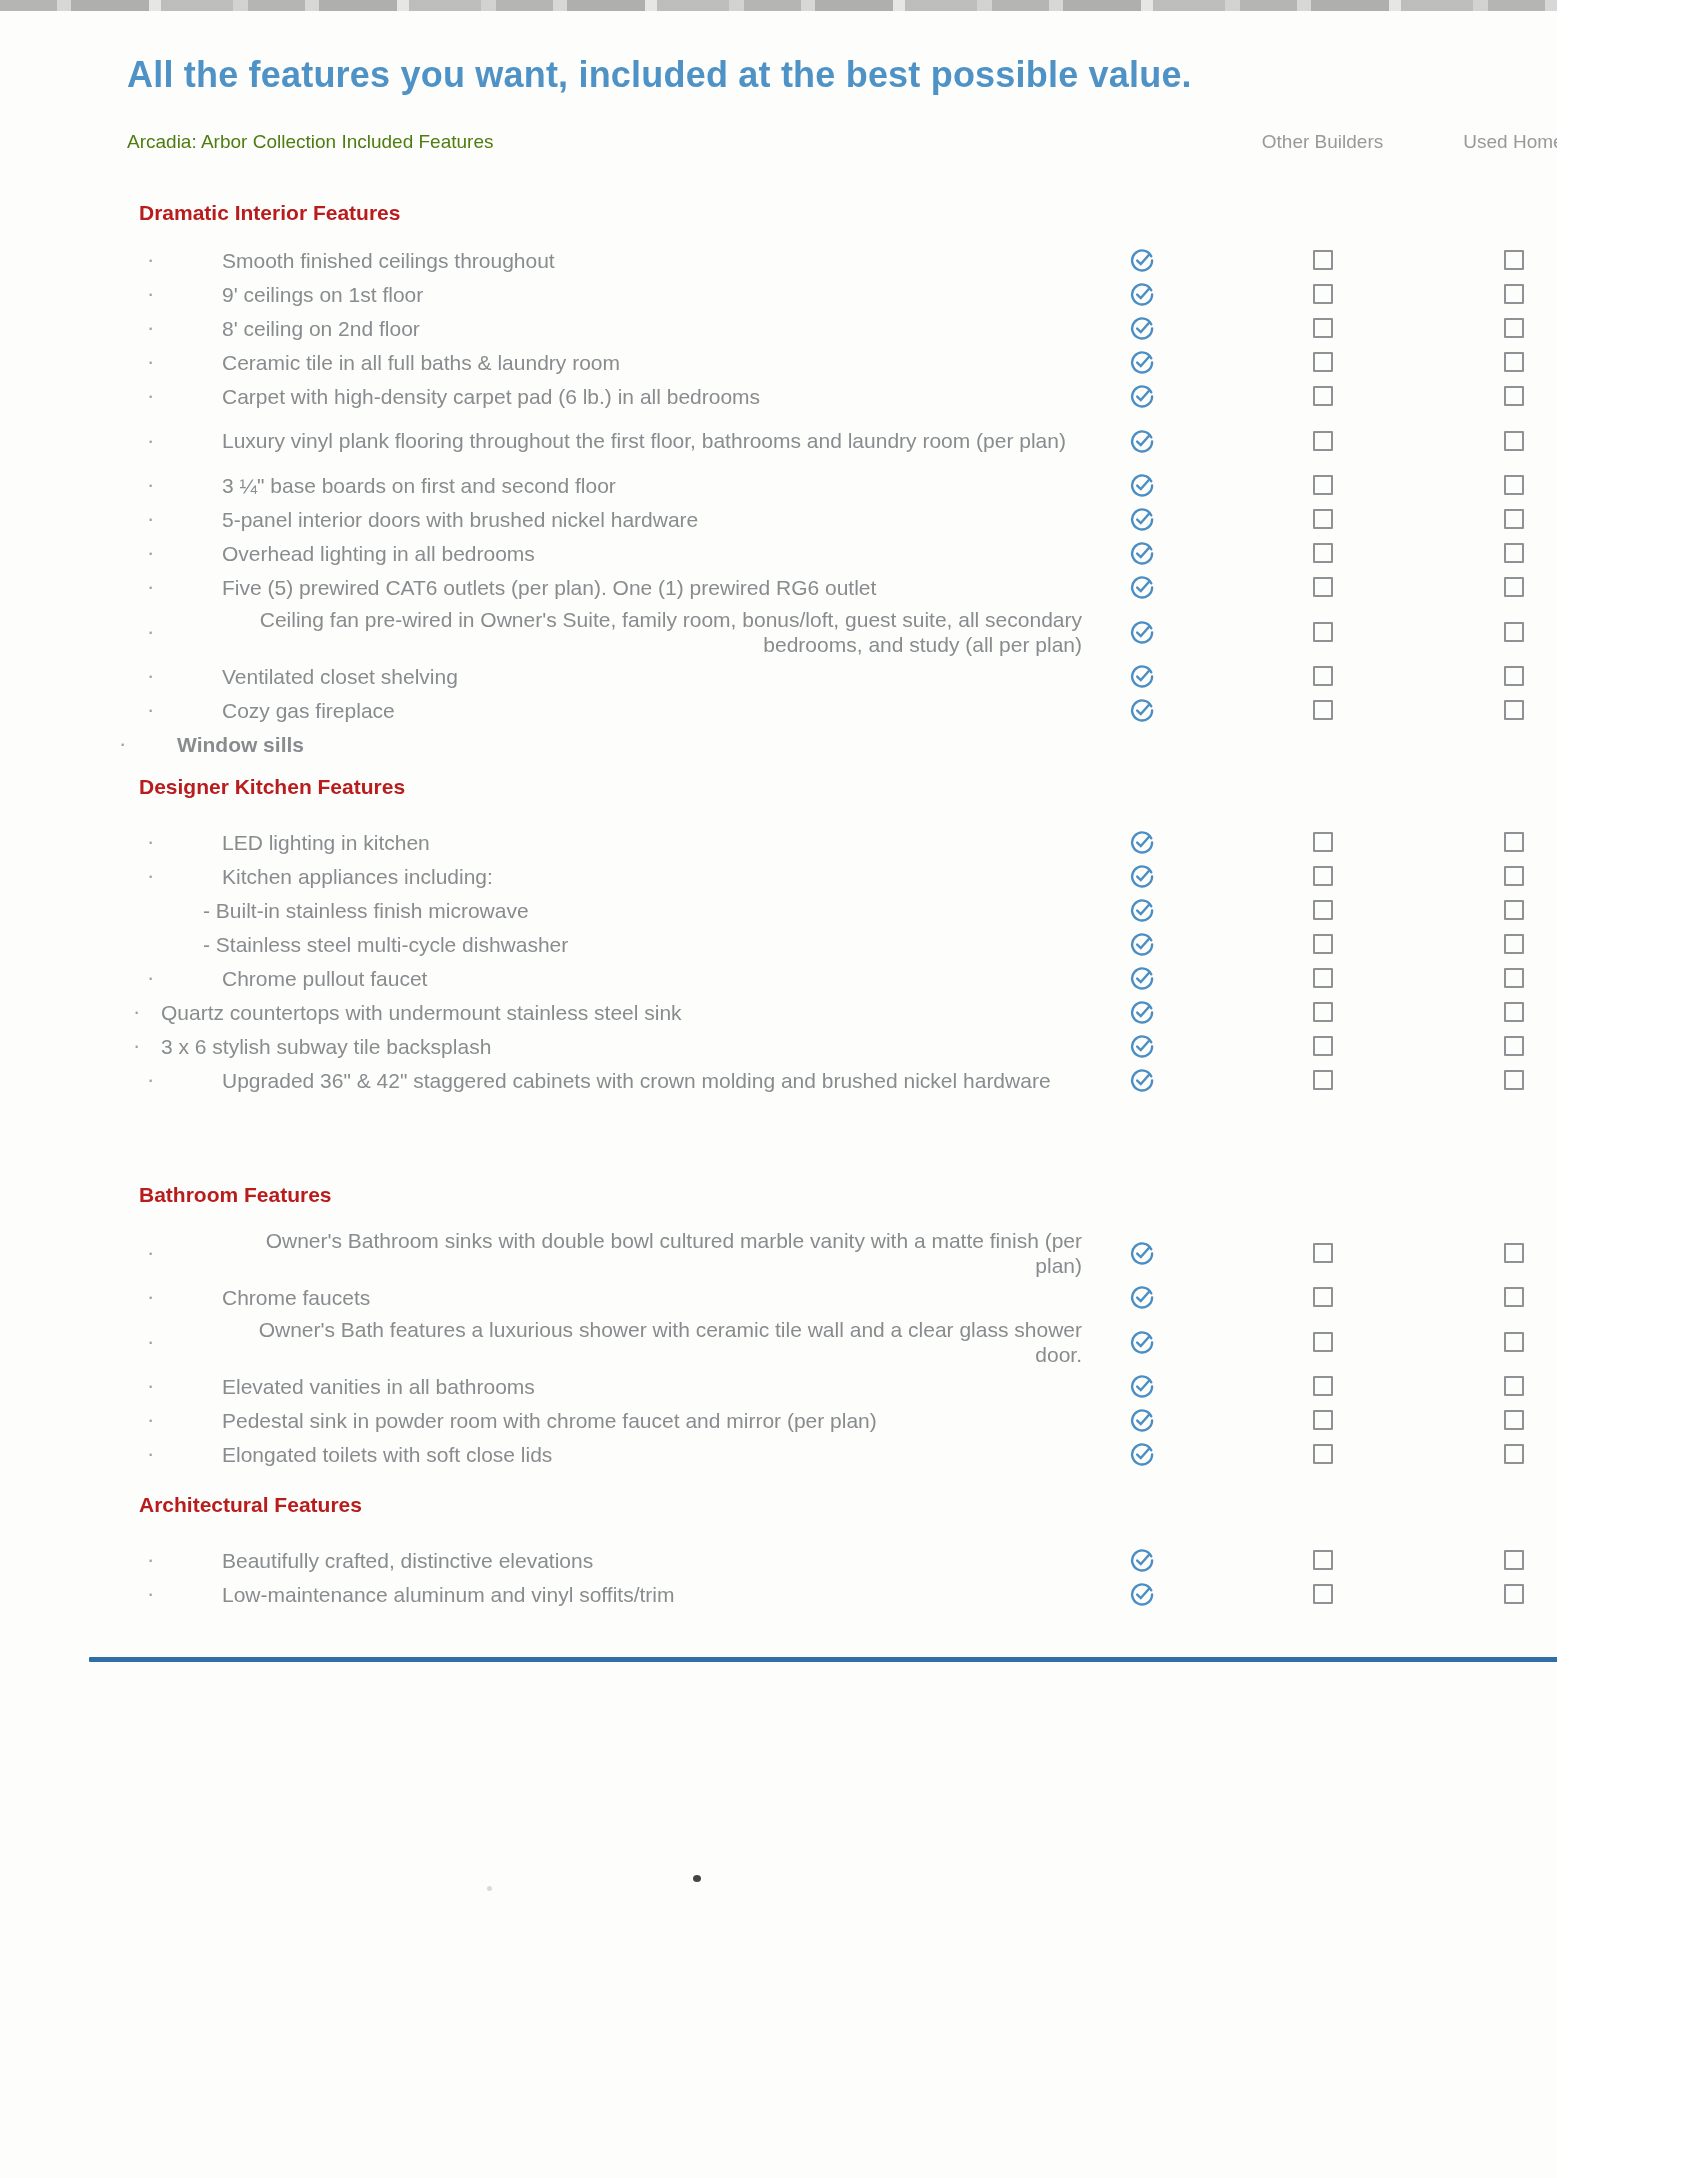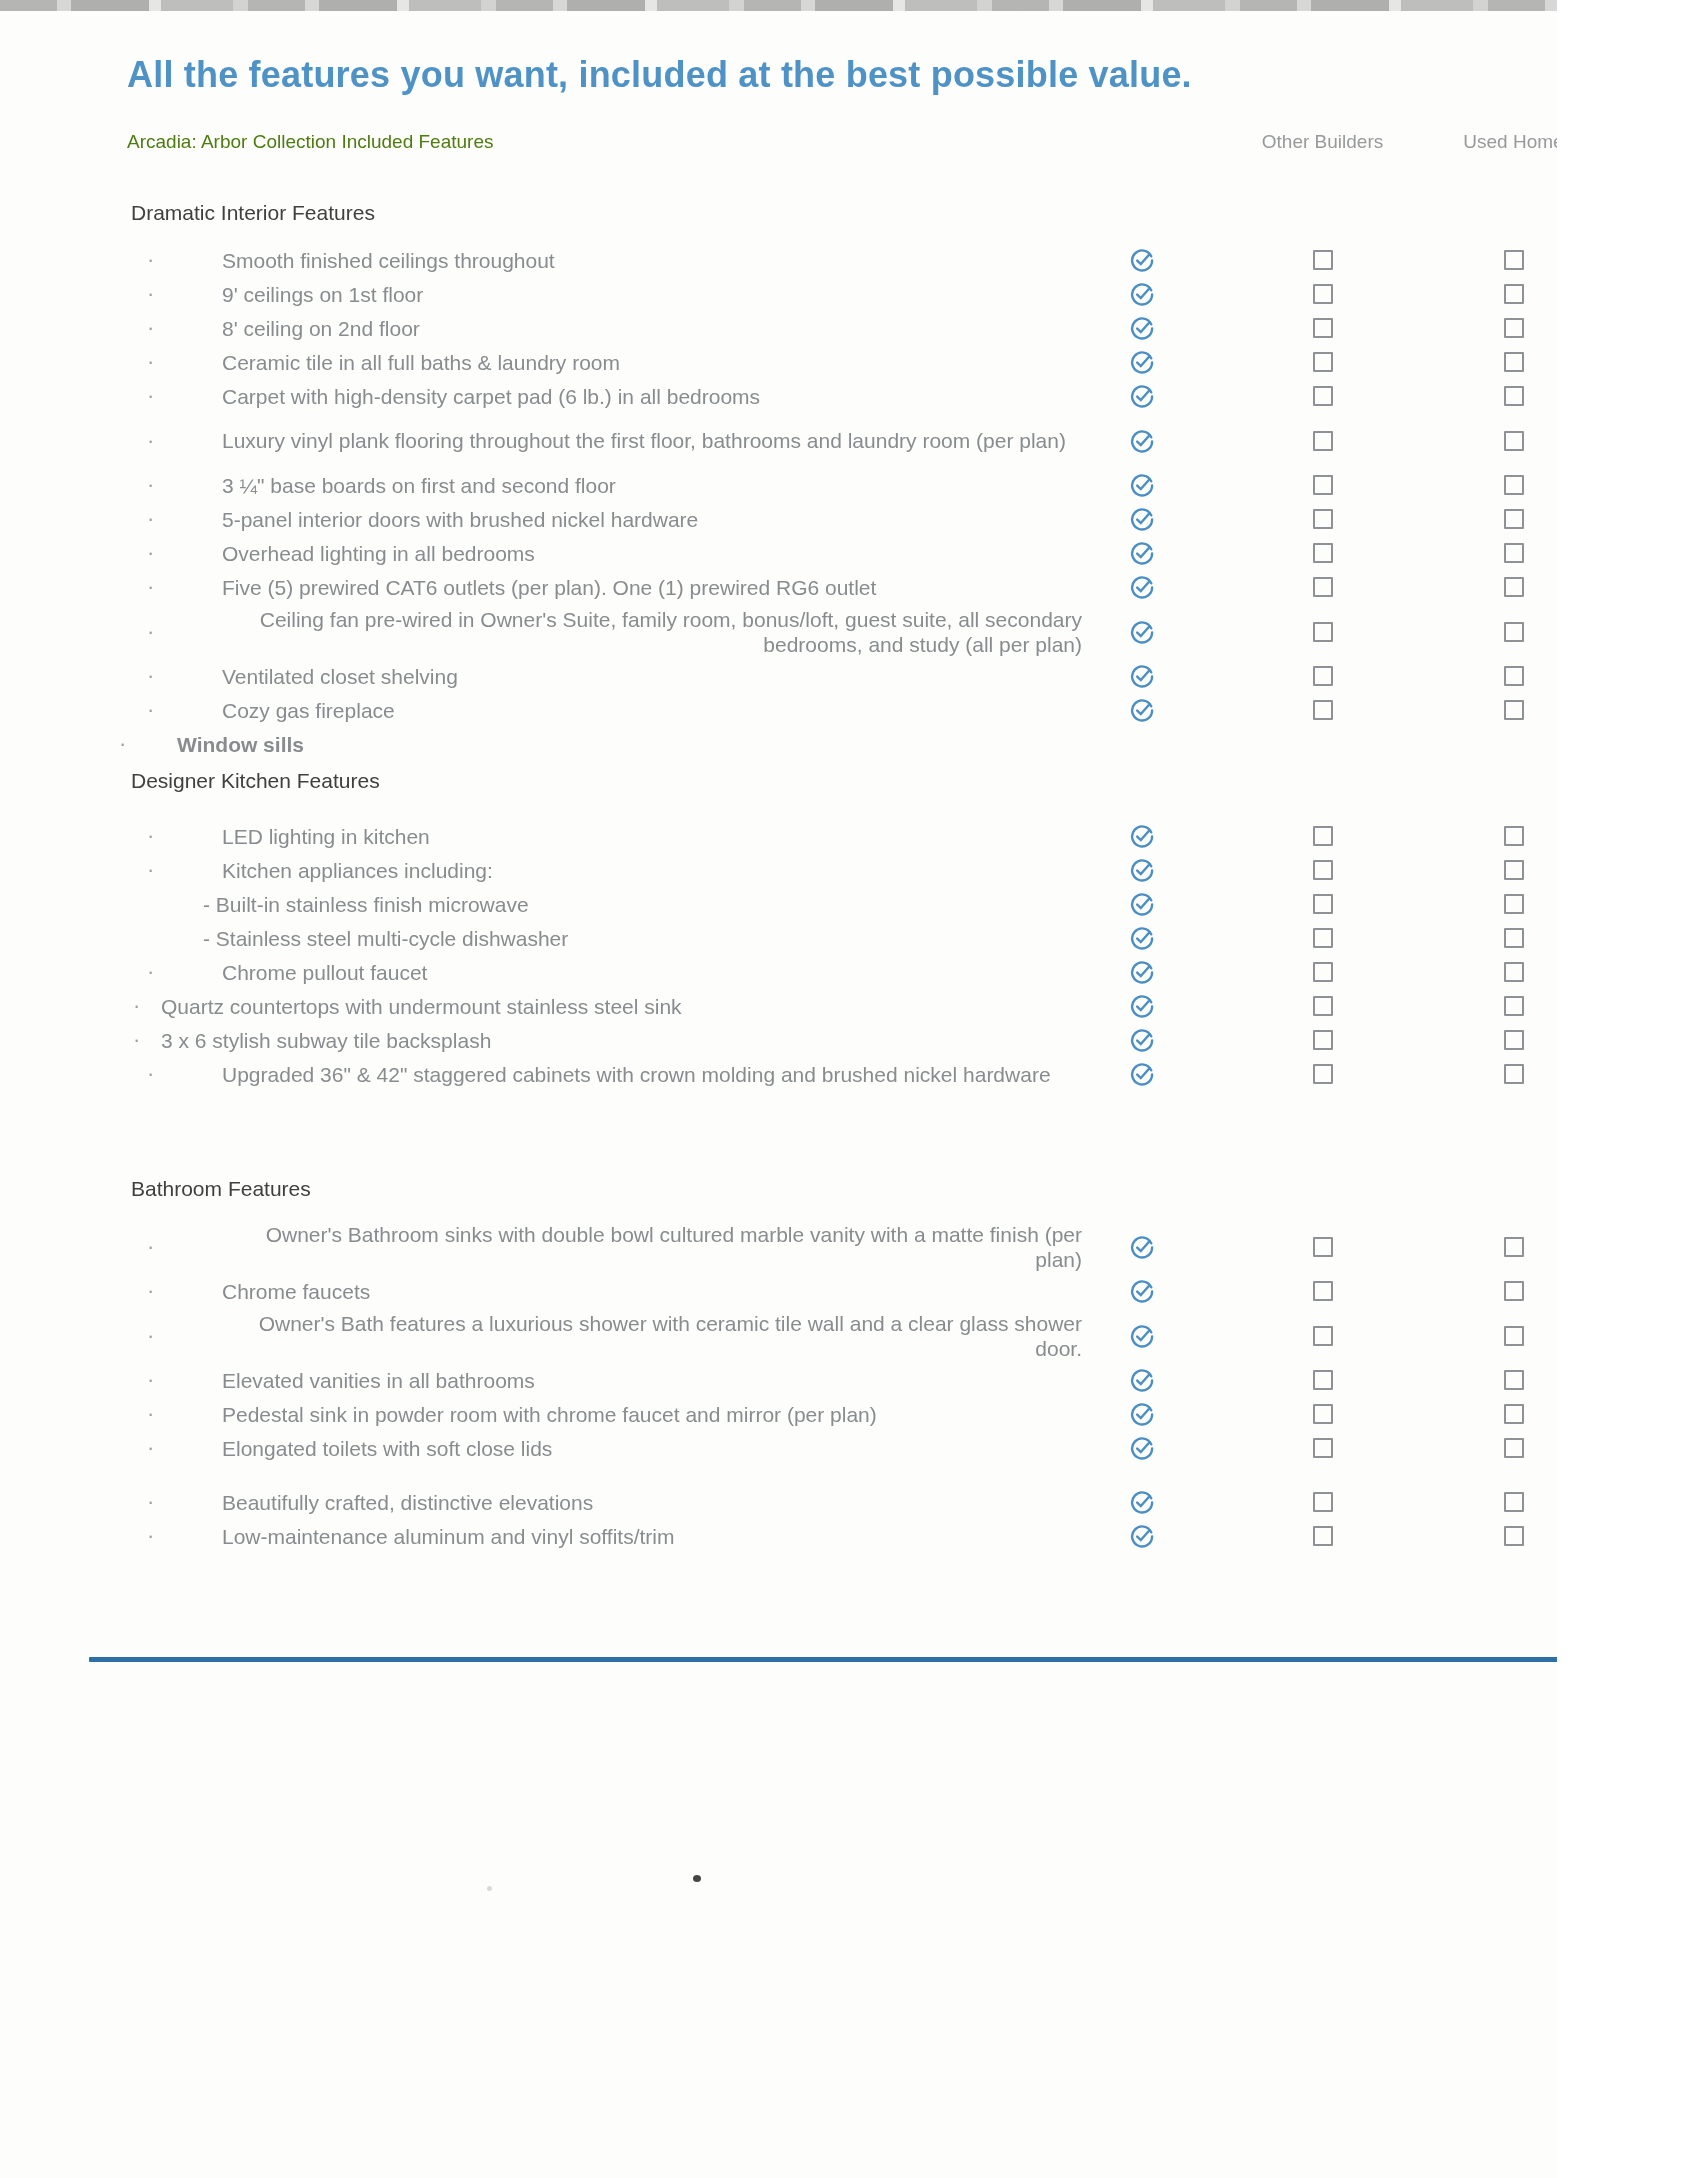--- a/index.html
+++ b/index.html
@@ -17,21 +17,21 @@
   h1.title{
     margin:0;font-size:36px;line-height:44px;font-weight:600;
     color:#4e92c6;letter-spacing:0.2px;
   }
   .grid{display:grid;grid-template-columns:955px 119px 243px 139px;align-items:center;}
   .head-row{margin-top:32px;height:26px;}
   .subtitle{font-size:19px;color:#4d7c0f;}
   .colhead{font-size:19px;color:#97999a;text-align:center;}
   section{display:block;}
   h2.section-title{
-    margin:4px;font-size:21px;line-height:28px;font-weight:400;color:#404040;
+    margin:12px;font-size:21px;line-height:28px;font-weight:700;color:#b91c1c;
   }
   
   #sections section:nth-child(1){margin-top:44px;}
   #sections section:nth-child(1) .section-title{margin-bottom:16px;}
   #sections section:nth-child(2){margin-top:6px;}
   #sections section:nth-child(2) .section-title{margin-bottom:24px;}
   #sections section:nth-child(3){margin-top:84px;}
   #sections section:nth-child(3) .section-title{margin-bottom:16px;}
   #sections section:nth-child(4){margin-top:20px;}
   #sections section:nth-child(4) .section-title{margin-bottom:24px;}
@@ -504,20 +504,21 @@
             </div>
             <div class="cell">
               <div class="checkbox"></div>
             </div>
             <div class="cell">
               <div class="checkbox"></div>
             </div>
           </div>
         </section>
         <section>
+          <h2 class="section-title">Architectural Features</h2>
           <div class="grid row">
             <div class="label normal"><span class="bullet">·</span><span class="txt">Beautifully crafted, distinctive elevations</span></div>
             <div class="cell">
               <svg class="check-icon" width="26" height="26" viewBox="0 0 26 26">
                 <path d="M22.2 9.3 A 10 10 0 1 0 23.1 13.4" fill="none" stroke="#4a8ec4" stroke-width="2.4" stroke-linecap="round"></path>
                 <path d="M8.2 13.6 l3.6 3.5 L20.5 7.2" fill="none" stroke="#4a8ec4" stroke-width="2.4" stroke-linecap="round"></path>
               </svg>
             </div>
             <div class="cell">
               <div class="checkbox"></div>

